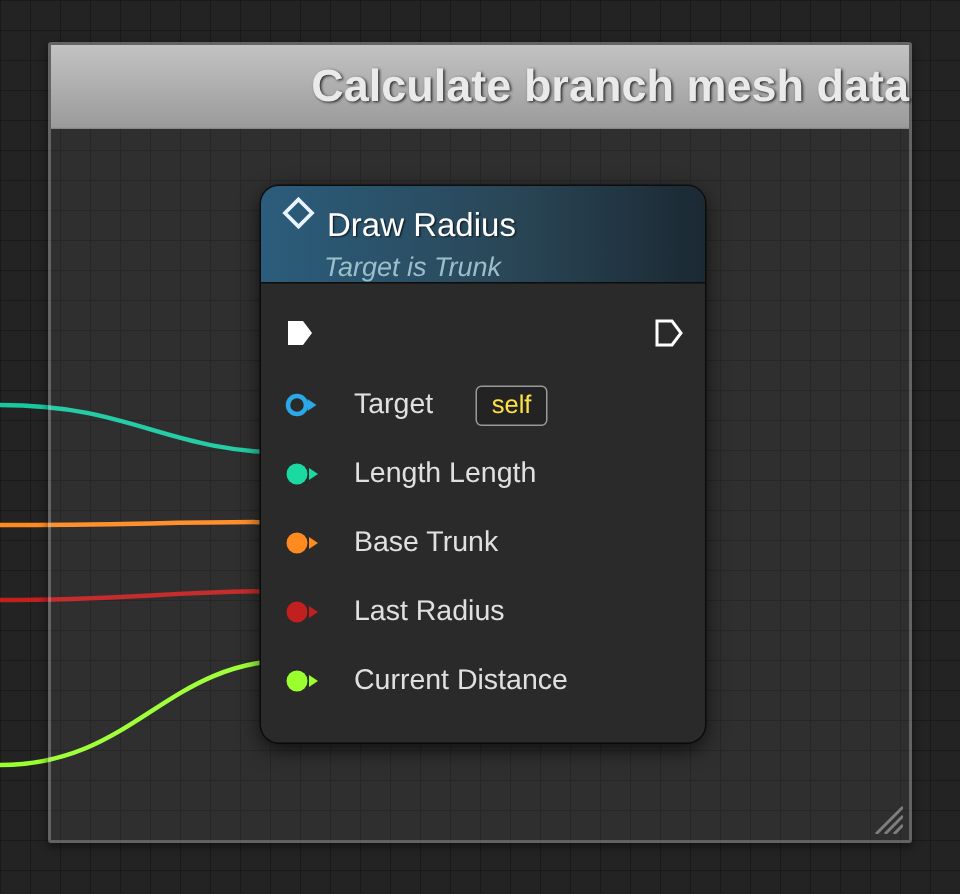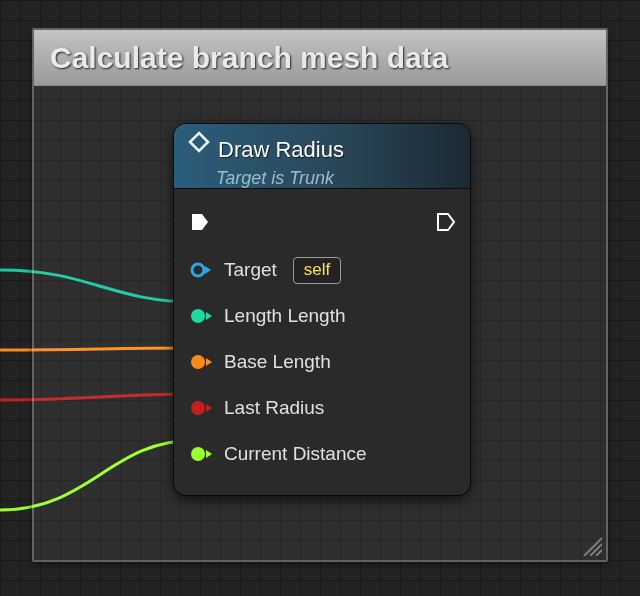--- a/index.html
+++ b/index.html
@@ -33,20 +33,21 @@
     border-radius: 2px;
     box-shadow: 0 2px 6px rgba(0,0,0,0.5);
   }
   .comment-header {
     height: 56px;
     background: linear-gradient(#c3c3c3, #9a9a9a);
     display: flex;
     align-items: center;
     padding-left: 16px;
     border-bottom: 1px solid rgba(0,0,0,0.3);
+    justify-content: flex-end;
   }
   .comment-title {
     font-size: 30px;
     font-weight: 600;
     color: #eaeaea;
     text-shadow: 1px 1px 2px rgba(0,0,0,0.8);
   }
   
   .resize-grip {
     position: absolute;
@@ -108,21 +109,21 @@
     display: flex;
     justify-content: space-between;
     align-items: center;
     height: 40px;
     margin-bottom: 6px;
   }
   .pin-row {
     display: flex;
     align-items: center;
     height: 46px;
-    gap: 16px;
+    gap: 28px;
   }
   .pin-label {
     color: #e0e0e0;
     font-size: 19px;
   }
   .pin-box {
     border: 1.5px solid #9a9a9a;
     border-radius: 4px;
     padding: 2px 10px 3px 10px;
     color: #fde047;
@@ -219,21 +220,21 @@
       <span class="pin-label">Length Length</span>
     </div>
 
     <div class="pin-row">
       <span class="pin">
         <svg width="22" height="18">
           <circle cx="8" cy="9" r="7" fill="#ff8a1f"></circle>
           <polygon points="16,5 22,9 16,13" fill="#ff8a1f"></polygon>
         </svg>
       </span>
-      <span class="pin-label">Base Length</span>
+      <span class="pin-label">Base Trunk</span>
     </div>
 
     <div class="pin-row">
       <span class="pin">
         <svg width="22" height="18">
           <circle cx="8" cy="9" r="7" fill="#c21f1f"></circle>
           <polygon points="16,5 22,9 16,13" fill="#c21f1f"></polygon>
         </svg>
       </span>
       <span class="pin-label">Last Radius</span>

